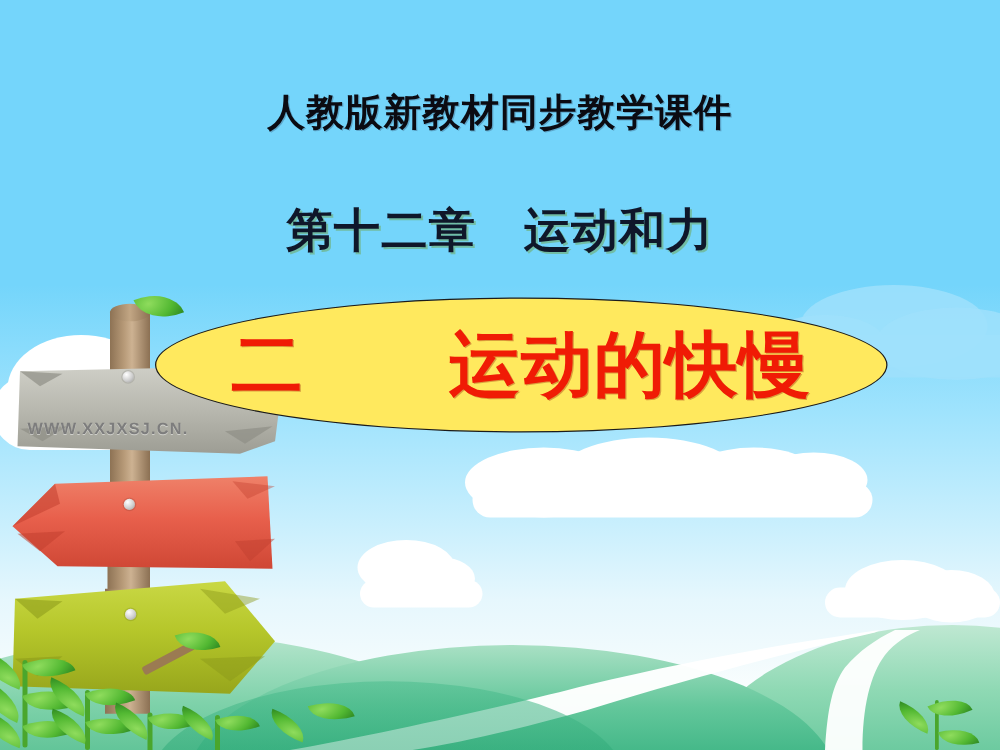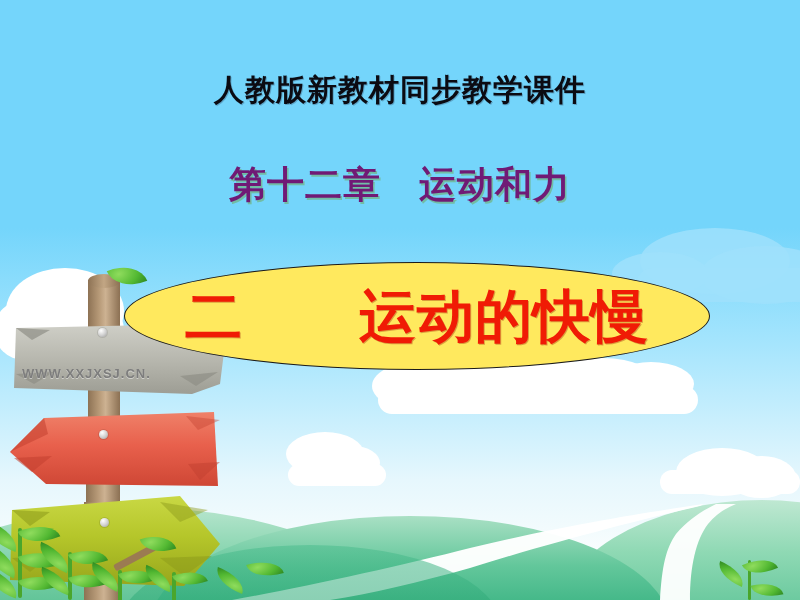--- a/index.html
+++ b/index.html
@@ -50,21 +50,21 @@
   
   .hill {
     position: absolute;
     border-radius: 50% 50% 0 0 / 100% 100% 0 0;
   }
 
   
   .ellipse {
     position: absolute;
     left: 124px;
-    top: 262px;
+    top: 238px;
     width: 586px;
     height: 108px;
     background: #ffe95e;
     border: 1.6px solid #1b1b1b;
     border-radius: 50%;
     box-sizing: border-box;
     z-index: 40;
   }
   .ellipse-text {
     position: absolute;
@@ -95,32 +95,32 @@
     font-weight: bold;
     letter-spacing: 1px;
     z-index: 30;
     text-shadow: 1px 1px 0 rgba(40,60,90,.30);
   }
   .line2 {
     position: absolute;
     left: 0; top: 160px;
     width: 800px;
     text-align: center;
-    color: #701a75;
+    color: #0f172a;
     font-family: "DejaVu Sans", "Liberation Sans", sans-serif;
     font-size: 37px;
     font-weight: bold;
     letter-spacing: 1px;
     white-space: pre;
     z-index: 30;
     text-shadow: 1.5px 1.5px 0 rgba(110,160,60,.45);
   }
 
   
-  #signpost { position: absolute; left: 0; top: 266px; width: 290px; height: 330px; z-index: 35; }
+  #signpost { position: absolute; left: 0; top: 235px; width: 290px; height: 330px; z-index: 35; }
 
   .post {
     position: absolute;
     background: linear-gradient(to right, #8d7254 0%, #b79a78 35%, #cdb292 55%, #8b7053 100%);
   }
   .post-top {
     position: absolute;
     left: 88px; top: 8px;
     width: 32px; height: 14px;
     background: linear-gradient(to right,#8d7254,#c2a684,#8b7053);

